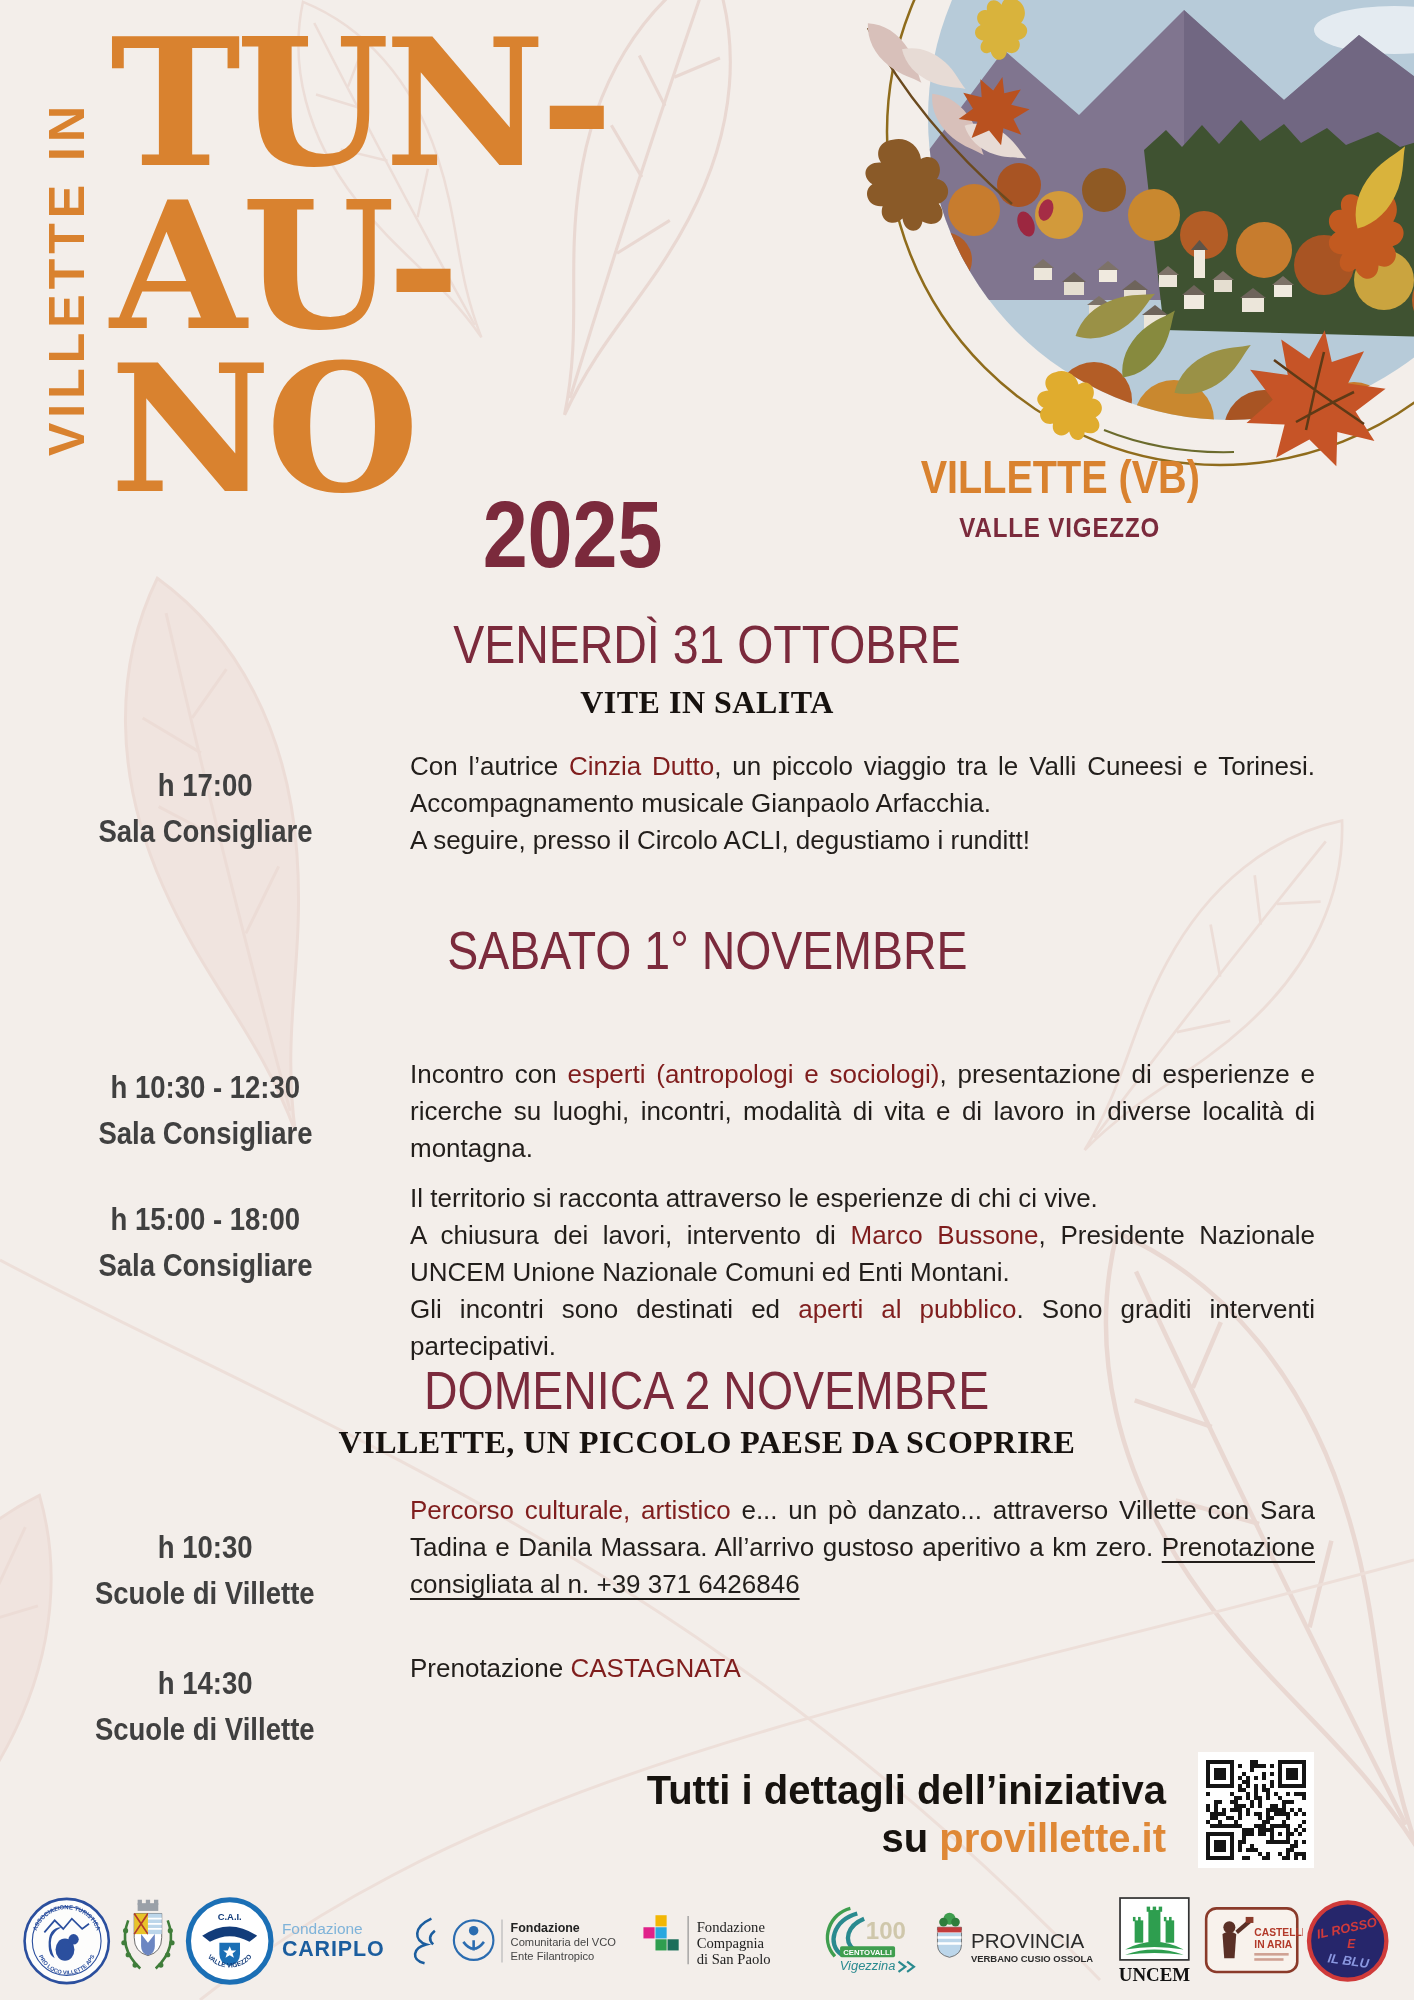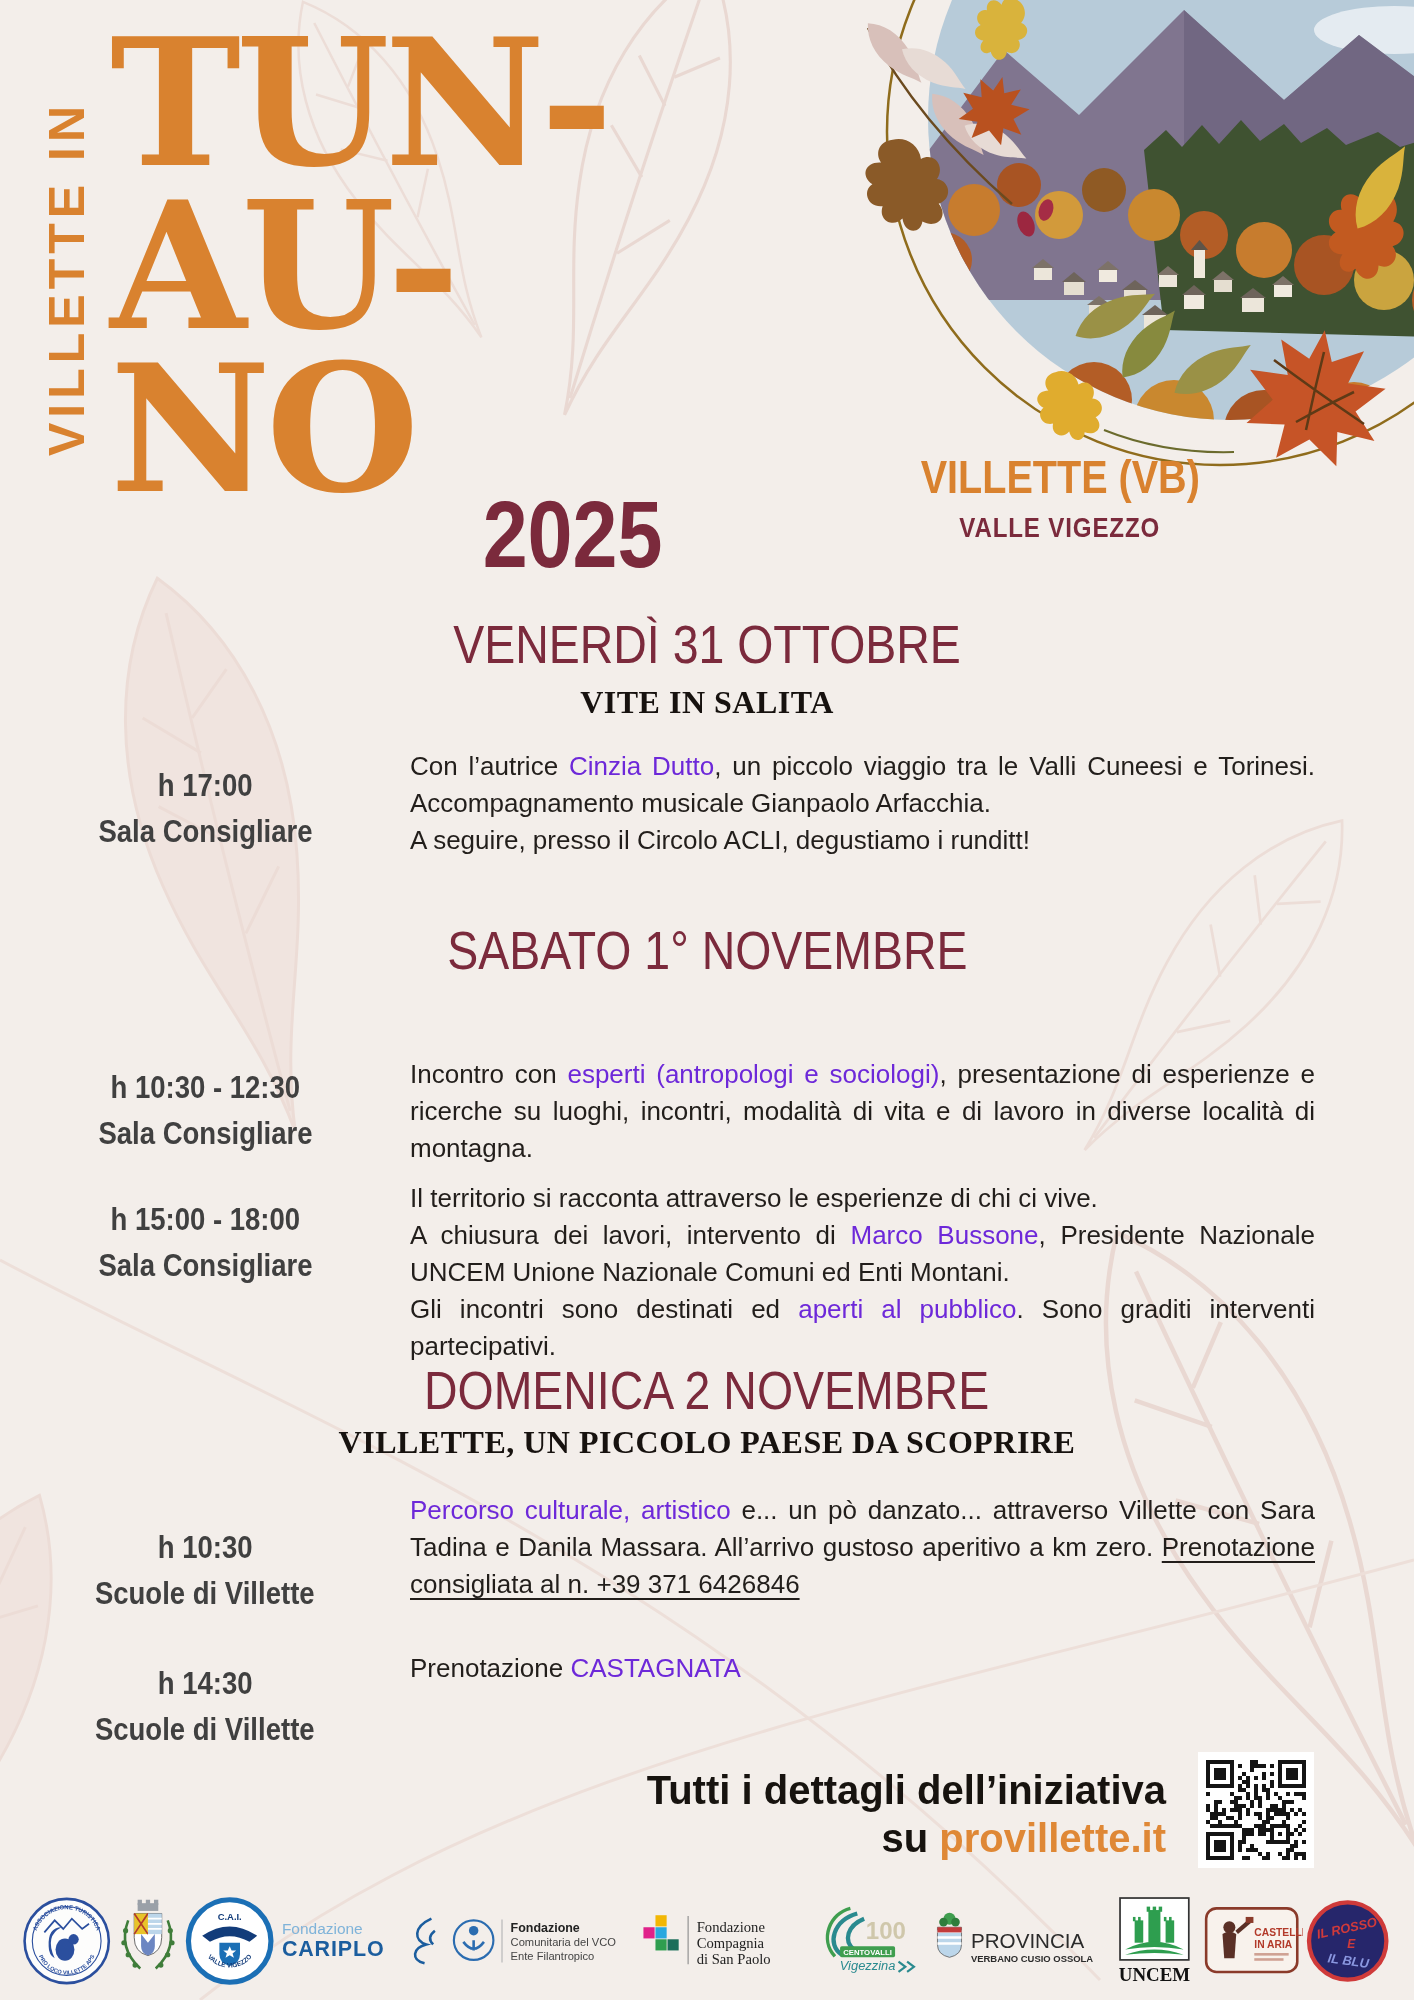--- a/index.html
+++ b/index.html
@@ -24,21 +24,21 @@
 
   
   .day-header{position:absolute;left:0;width:100%;text-align:center;color:#7b2a3c;
               font-weight:normal;font-size:54px;line-height:56px;}
   .day-sub{position:absolute;left:0;width:100%;text-align:center;font-family:"Liberation Serif",serif;
            font-weight:bold;font-size:32px;color:#17120f;letter-spacing:.5px;}
   .event{position:absolute;left:60px;width:1294px;display:flex;align-items:flex-start;}
   .event .when{width:290px;flex:0 0 290px;text-align:center;color:#404040;font-weight:bold;
                font-size:32px;line-height:46px;}
   .event .desc{margin-left:60px;width:905px;font-size:26px;line-height:37px;text-align:justify;}
-  .seg-accent{color:#6d28d9;}
+  .seg-accent{color:#7f1d1d;}
   .seg-underline{text-decoration:underline;text-underline-offset:5px;}
 
   
   .cta{position:absolute;left:410px;top:1766px;width:756px;text-align:right;font-weight:bold;
        font-size:40px;line-height:48px;color:#17130f;}
   .cta .link{color:#df8836;}
   .qr{position:absolute;left:1198px;top:1752px;width:116px;height:116px;}
   .logos{position:absolute;left:22px;top:1882px;width:1370px;height:118px;display:flex;
          align-items:center;justify-content:space-between;}
   .logo{display:flex;align-items:center;justify-content:center;}

